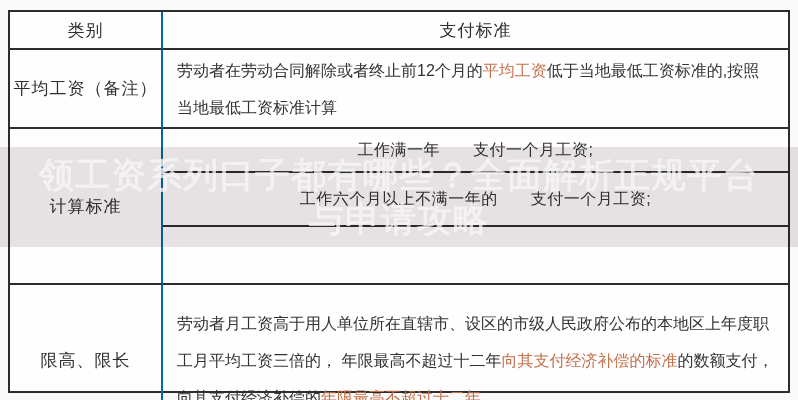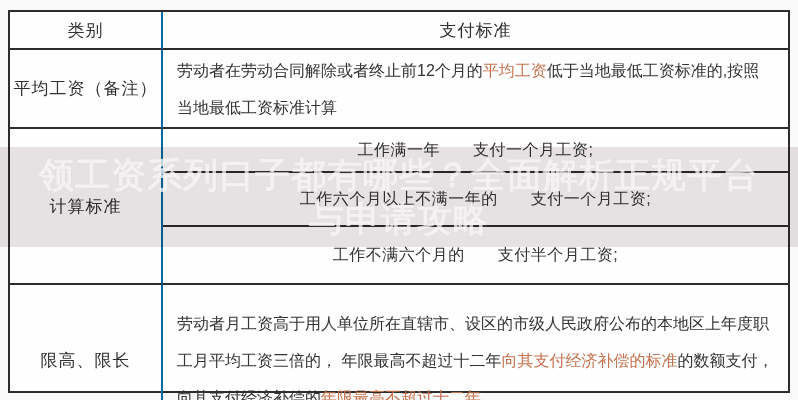--- a/index.html
+++ b/index.html
@@ -87,21 +87,20 @@
 
     <div class="cell label-cell">平均工资（备注）</div>
     <div class="cell content-cell last-col">
         <div><span>劳动者在劳动合同解除或者终止前12个月的</span><span class="hl">平均工资</span><span>低于当地最低工资标准的,按照当地最低工资标准计算</span></div>
       </div>
 
     <div class="cell label-cell">计算标准</div>
     <div class="cell subrows last-col">
       <div class="subrow">工作满一年　　支付一个月工资;</div>
       <div class="subrow">工作六个月以上不满一年的　　支付一个月工资;</div>
-      <div class="subrow last">工作不满六个月的　　支付半个月工资;</div>
     </div>
 
     <div class="cell label-cell last-row">限高、限长</div>
     <div class="cell content-cell last-col last-row">
         <div><span>劳动者月工资高于用人单位所在直辖市、设区的市级人民政府公布的本地区上年度职工月平均工资三倍的， 年限最高不超过十二年</span><span class="hl">向其支付经济补偿的标准</span><span>的数额支付， 向其支付经济补偿的</span><span class="hl">年限最高不超过十二年</span></div>
       </div>
 
   </div>
 
   <div class="wm-band"></div>

